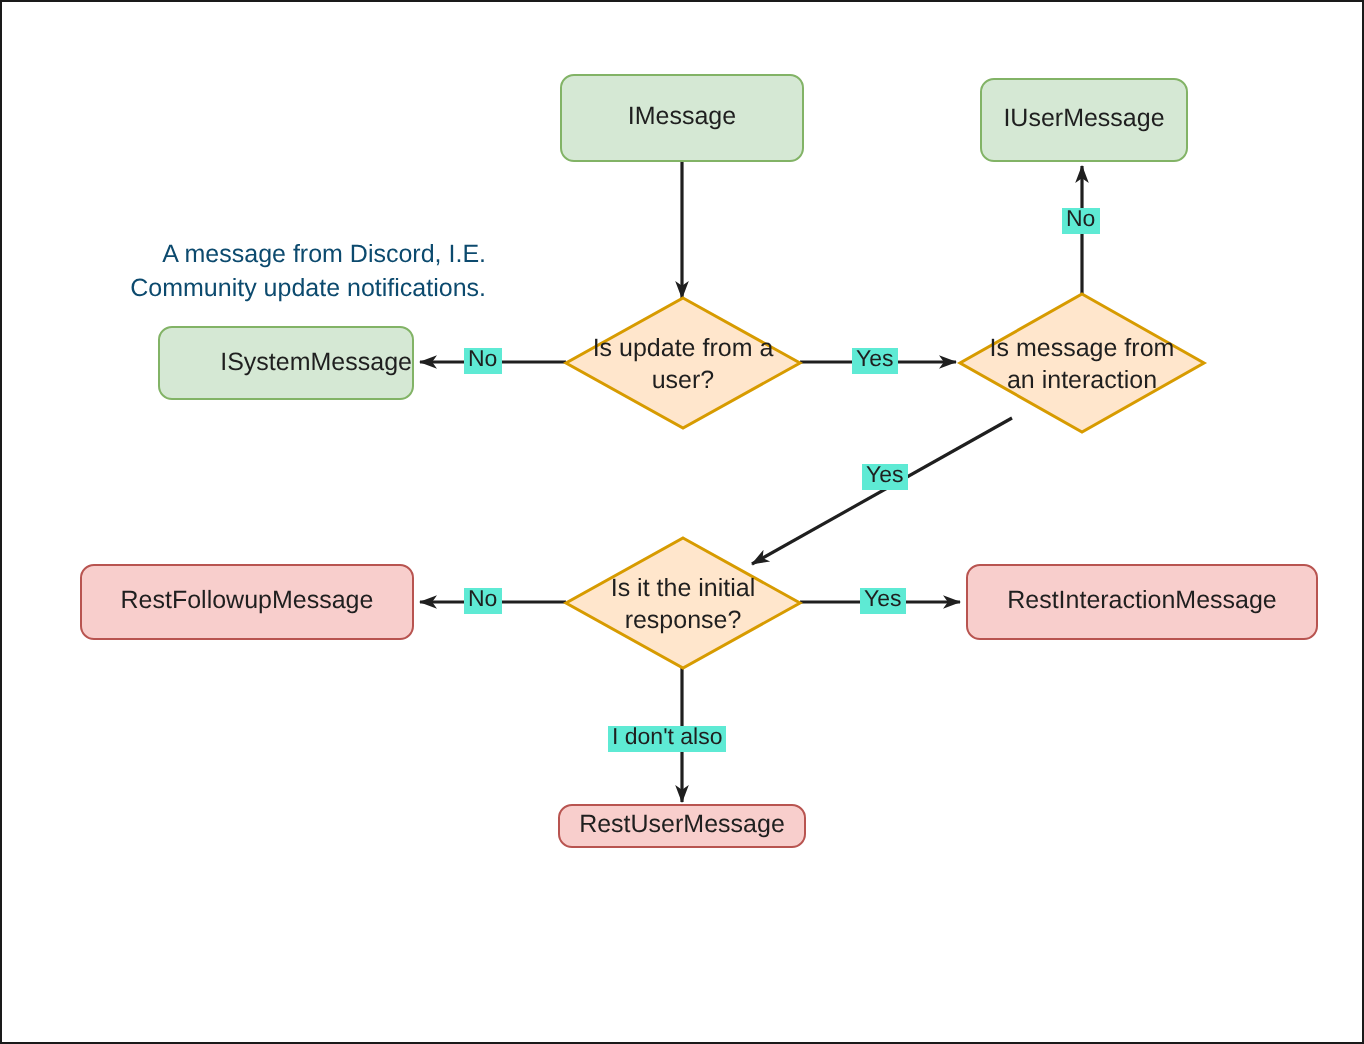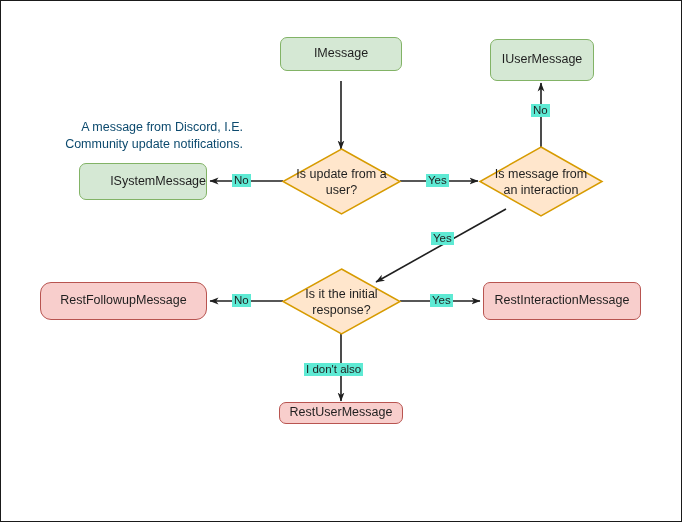--- a/index.html
+++ b/index.html
@@ -130,37 +130,37 @@
      RestFollowupMessage --&gt;
     <line x1="282" y1="300" x2="209" y2="300" stroke="#1f1f1f" stroke-width="1.6" marker-end="url(#arrow)"></line>
 
      RestInteractionMessage --&gt;
     <line x1="399" y1="300" x2="479" y2="300" stroke="#1f1f1f" stroke-width="1.6" marker-end="url(#arrow)"></line>
 
      RestUserMessage --&gt;
     <line x1="340" y1="332" x2="340" y2="400" stroke="#1f1f1f" stroke-width="1.6" marker-end="url(#arrow)"></line>
   </svg>
 
-  <div class="node rect green" style="left:279px; top:36px; width:122px; height:34px;">
+  <div class="node rect green" style="left:279px; top:36px; width:122px; height:44px;">
     <span>IMessage</span>
   </div>
 
   <div class="node rect green" style="left:489px; top:38px; width:104px; height:42px;text-align:right;">
     <span>IUserMessage</span>
   </div>
 
   <div class="node rect green" style="left:78px; top:162px; width:128px; height:37px;justify-content:flex-end;">
     <span>ISystemMessage</span>
   </div>
 
-  <div class="node rect red" style="left:39px; top:281px; width:167px; height:38px;border-radius:11px;">
+  <div class="node rect red" style="left:39px; top:281px; width:167px; height:38px;">
     <span>RestFollowupMessage</span>
   </div>
 
-  <div class="node rect red" style="left:482px; top:281px; width:158px; height:38px;">
+  <div class="node rect red" style="left:482px; top:281px; width:176px; height:38px;">
     <span>RestInteractionMessage</span>
   </div>
 
   <div class="node rect red" style="left:278px; top:401px; width:124px; height:22px;">
     <span>RestUserMessage</span>
   </div>
 
   <div class="diamond" style="left:281px; top:147px; width:119px; height:67px;">
     <svg width="119" height="67" viewBox="0 0 119 67">
       <polygon points="59.5,1 118,33.5 59.5,66 1,33.5" fill="#ffe6cc" stroke="#d79b00" stroke-width="1.5"></polygon>

